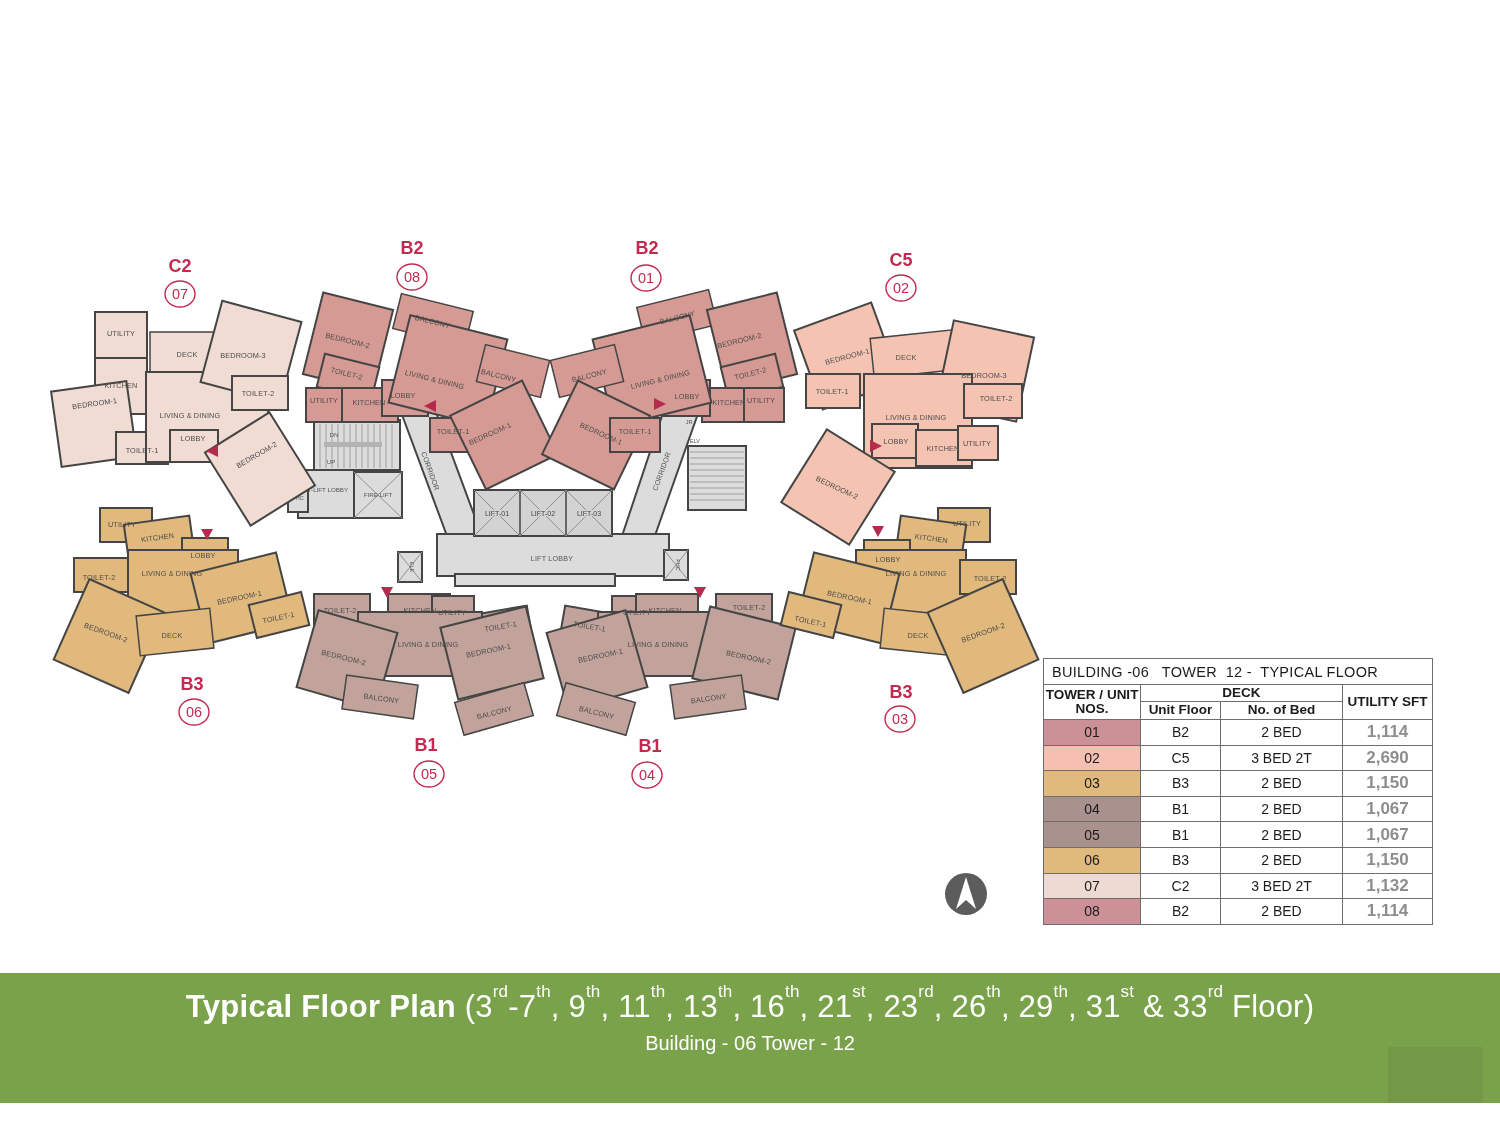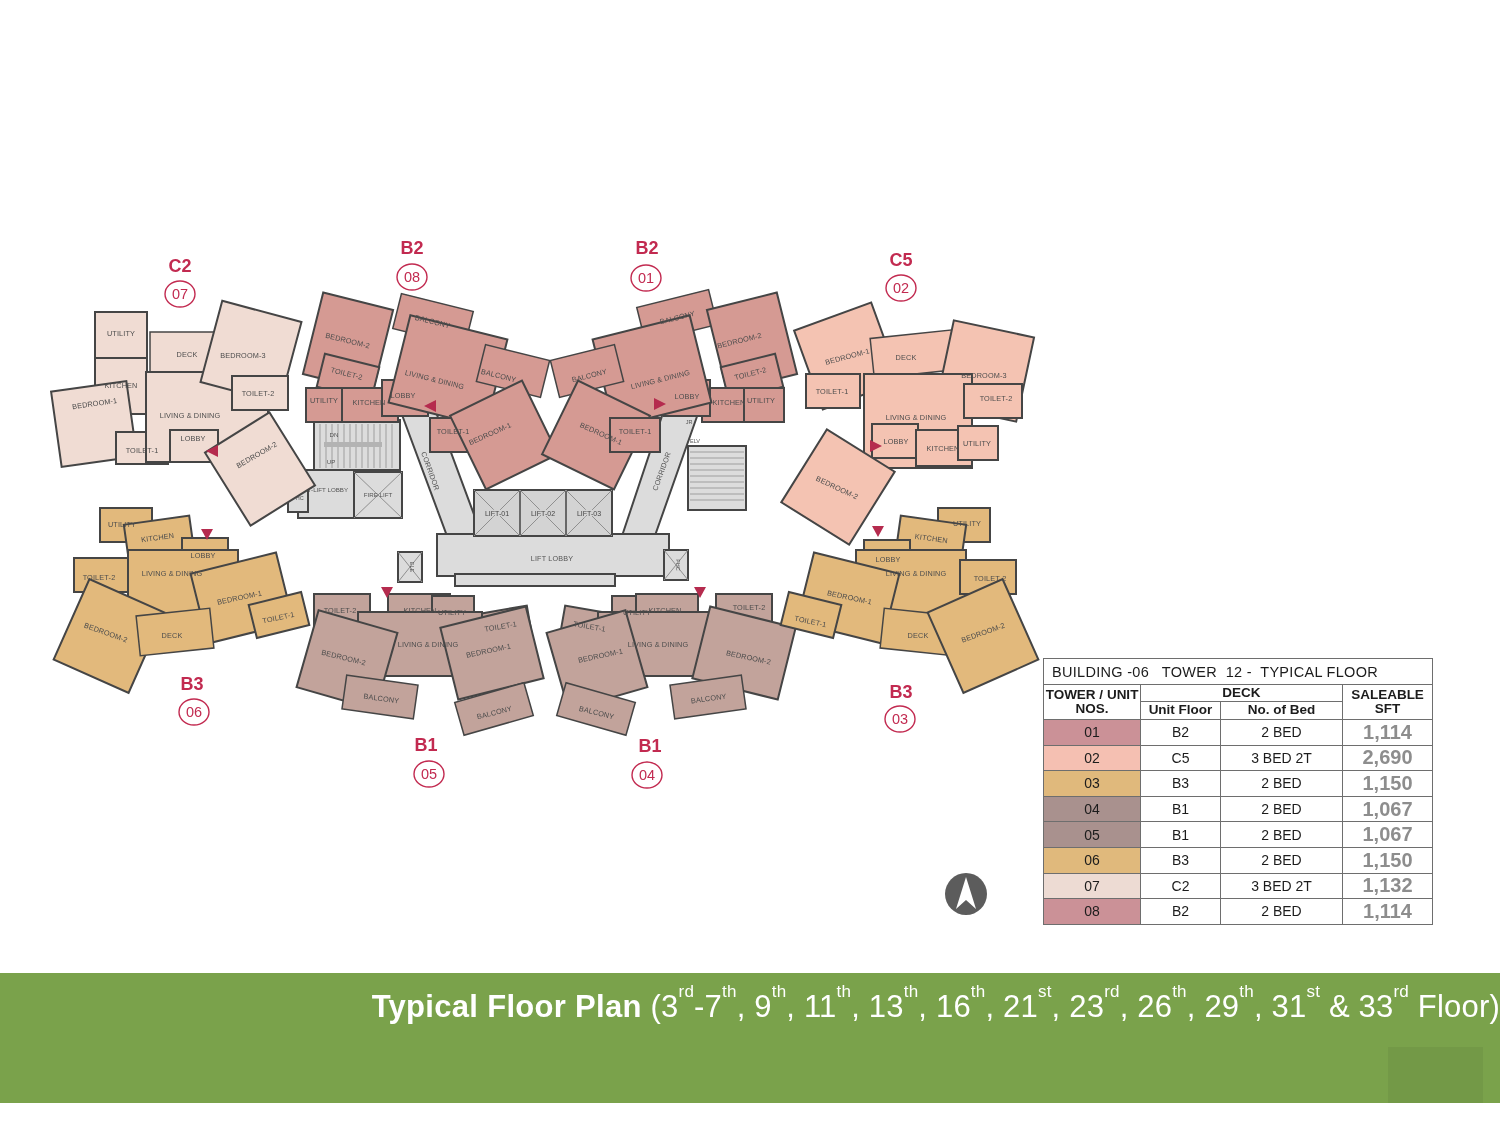--- a/index.html
+++ b/index.html
@@ -25,27 +25,27 @@
   .tri{fill:#b52b4e;}
 
   
   .unit-table{position:absolute;left:1043px;top:658px;}
   .unit-table table{border-collapse:collapse;table-layout:fixed;width:389px;color:#1c1c1c;border-radius:28px;}
   .unit-table th,.unit-table td{border:1.5px solid #6e6e6e;padding:0;text-align:center;vertical-align:middle;}
   .tbl-title{height:25px;font-size:14.5px;font-weight:normal;text-align:left !important;
              padding-left:8px !important;white-space:pre;letter-spacing:.3px;}
   .hdr{font-size:13.5px;font-weight:bold;line-height:1.05;}
   .unit-table td{height:24.6px;font-size:14px;}
-  td.sft{font-weight:bold;color:#8d8d8d;font-size:20px;}
+  td.sft{font-weight:bold;color:#8d8d8d;font-size:17px;}
   td.swatch{font-size:14px;}
 
   
   .footer{position:absolute;left:0;top:973px;width:1500px;height:130px;background:#7aa24b;color:#fff;}
   .footer .patch{position:absolute;right:17px;bottom:0;width:95px;height:56px;background:rgba(0,0,0,0.05);}
-  .ft1{text-align:right;margin-top:16px;font-size:31px;letter-spacing:.2px;}
+  .ft1{text-align:center;margin-top:16px;font-size:31px;letter-spacing:.2px;}
   .ft1 b{letter-spacing:.3px;}
   .ft1 sup{font-size:.55em;position:relative;top:-.5em;line-height:0;}
   .ft2{text-align:center;margin-top:7px;font-size:20px;}
 </style>
 </head>
 <body>
 
 <svg id="plan" width="1500" height="1125" viewBox="0 0 1500 1125">
 
   <g>
@@ -325,21 +325,21 @@
         <col style="width:122px">
         <col style="width:90px">
       </colgroup>
     <thead>
       <tr>
           <th class="tbl-title" colspan="4">BUILDING -06   TOWER  12 -  TYPICAL FLOOR</th>
         </tr>
       <tr>
         <th class="hdr" rowspan="2">TOWER / UNIT NOS.</th>
         <th class="hdr" colspan="2" style="height:16px">DECK</th>
-        <th class="hdr" rowspan="2">SALEABLE SFT</th>
+        <th class="hdr" rowspan="2">UTILITY SFT</th>
       </tr>
       <tr>
         <th class="hdr" style="height:17px">Unit Floor</th>
         <th class="hdr">No. of Bed</th>
       </tr>
     </thead>
     <tbody>
       <tr>
         <td class="swatch" style="background-color: rgb(203, 145, 151);">01</td>
         <td>B2</td>
@@ -387,14 +387,15 @@
         <td>B2</td>
         <td>2 BED</td>
         <td class="sft">1,114</td>
       </tr>
     </tbody>
   </table>
 </div>
 
 <div class="footer">
   <div class="ft1"><b>Typical Floor Plan</b> <span>(3<sup>rd</sup>-7<sup>th</sup>, 9<sup>th</sup>, 11<sup>th</sup>, 13<sup>th</sup>, 16<sup>th</sup>, 21<sup>st</sup>, 23<sup>rd</sup>, 26<sup>th</sup>, 29<sup>th</sup>, 31<sup>st</sup> &amp; 33<sup>rd</sup> Floor)</span></div>
+  <div class="ft2">Building - 06 Tower - 12</div>
   <div class="patch"></div>
 </div>
 
 </body></html>

